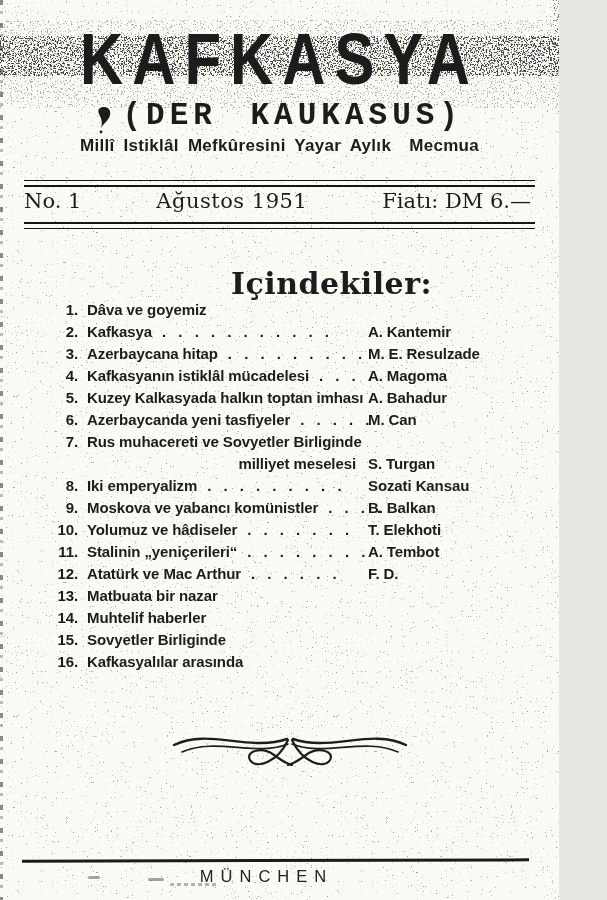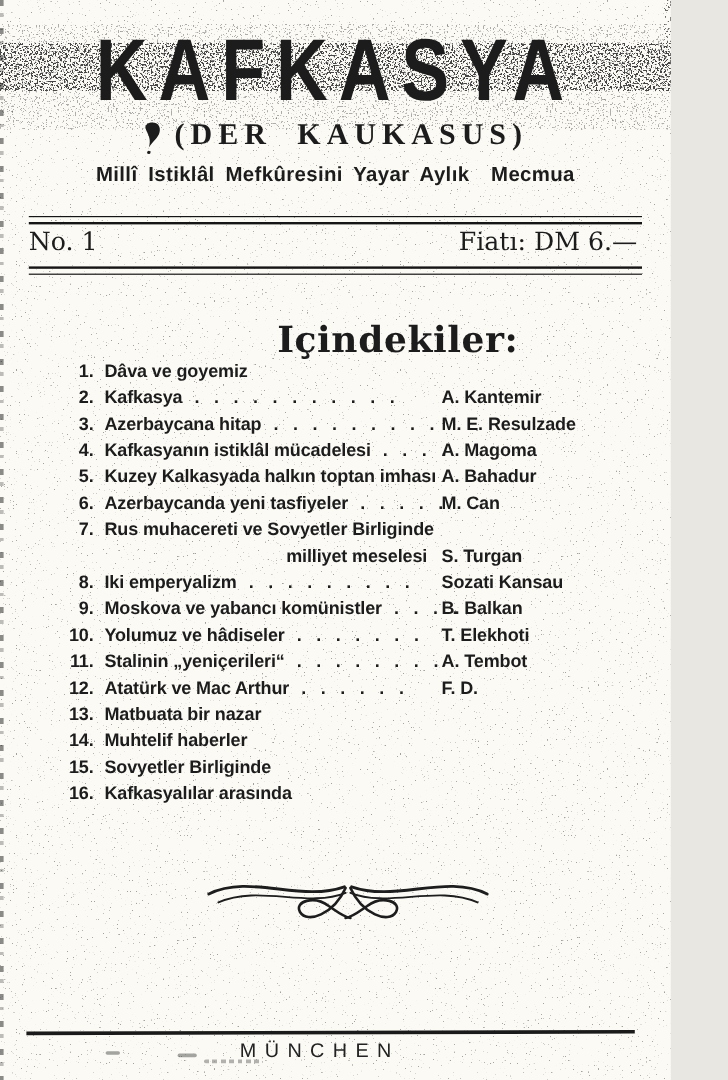--- a/index.html
+++ b/index.html
@@ -6,21 +6,21 @@
   body{width:607px;height:900px;background:#e9e7e1;font-family:"Liberation Sans",sans-serif;}
   .page{position:relative;width:559px;height:900px;background:#fbfaf5;overflow:hidden;color:#1c1c1c;}
   .noise{position:absolute;top:0;left:0;z-index:0;pointer-events:none;}
   .edge-strip{position:absolute;left:0;top:0;width:3px;height:900px;z-index:2;opacity:.55;
     background:repeating-linear-gradient(to bottom, rgba(25,25,25,.9) 0 5px, rgba(25,25,25,0) 5px 11px, rgba(25,25,25,.5) 11px 14px, rgba(25,25,25,0) 14px 23px);}
   .title{position:absolute;top:22px;left:0;width:100%;margin:0;text-align:center;z-index:1;
     font-family:"Liberation Sans",sans-serif;font-weight:900;font-size:73px;line-height:1.0;
     letter-spacing:11px;transform:scaleX(0.82);transform-origin:50% 50%;}
   .subtitle-row{position:absolute;top:98px;left:0;width:100%;text-align:center;z-index:1;}
   .blot{display:inline-block;vertical-align:middle;margin-right:7px;transform:translateY(2px);}
-  .subtitle{font-family:Liberation Serif, serif;font-weight:bold;font-size:25px;
+  .subtitle{font-family:Liberation Mono, monospace;font-weight:bold;font-size:31px;
     letter-spacing:5px;word-spacing:10px;margin-top:15px;}
   .tagline{position:absolute;top:136px;left:0;width:100%;text-align:center;z-index:1;
     font-weight:bold;font-size:17px;letter-spacing:.3px;word-spacing:4px;white-space:pre;}
   .editor-line{position:absolute;top:158px;left:0;width:100%;text-align:center;z-index:1;
     font-family:"DejaVu Serif","Liberation Serif",serif;font-weight:bold;font-size:15px;}
   .editor-name{letter-spacing:2.5px;margin-left:7px;}
   .rule{position:absolute;left:24px;right:24px;z-index:1;}
   .rule-top{top:180px;height:4px;border-top:1.5px solid #151515;border-bottom:2.5px solid #151515;}
   .rule-bottom{top:222px;height:4px;border-top:2.5px solid #151515;border-bottom:1.5px solid #151515;}
   .issue-bar{position:absolute;top:189px;left:24px;right:28px;display:flex;justify-content:space-between;align-items:baseline;z-index:1;
@@ -88,20 +88,21 @@
     <span class="subtitle">(DER KAUKASUS)</span>
   </div>
 
   <div class="tagline">Millî Istiklâl Mefkûresini Yayar Aylık  Mecmua</div>
 
 
   <div class="rule rule-top"></div>
 
   <div class="issue-bar">
     <span class="issue-no">No. 1</span>
+    <span class="issue-date">Ağustos 1951</span>
     <span class="issue-price">Fiatı: DM 6.—</span>
   </div>
 
   <div class="rule rule-bottom"></div>
 
   <h2 class="toc-heading">Içindekiler:</h2>
 
   <div id="toc" class="toc">
       <div class="t-row">
         <span class="t-num">1.</span>

